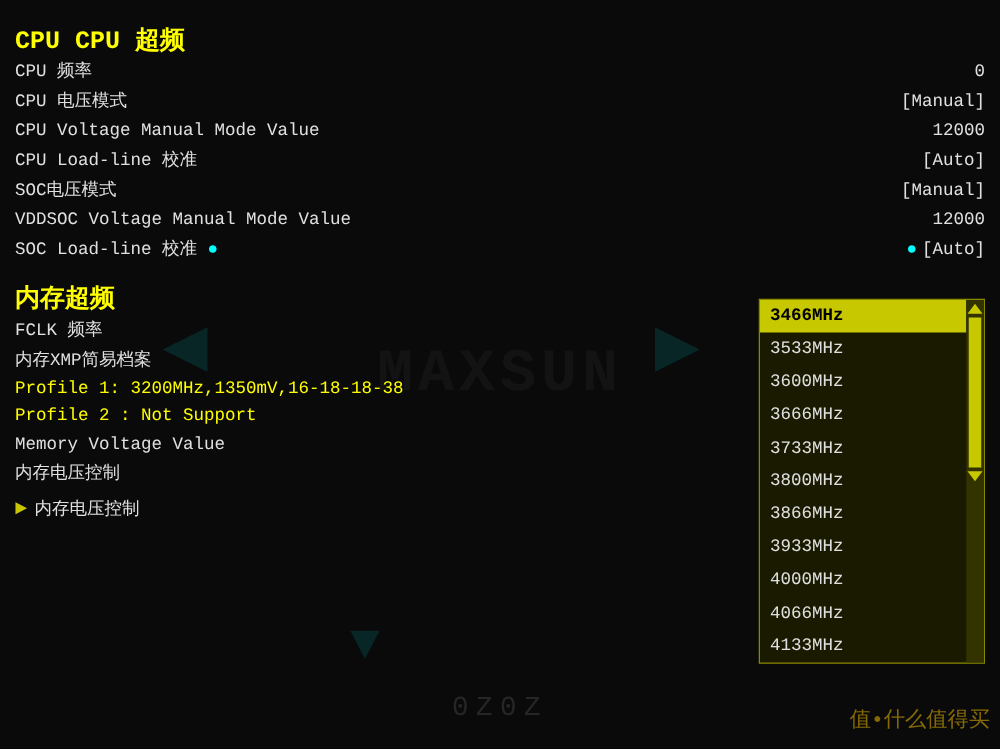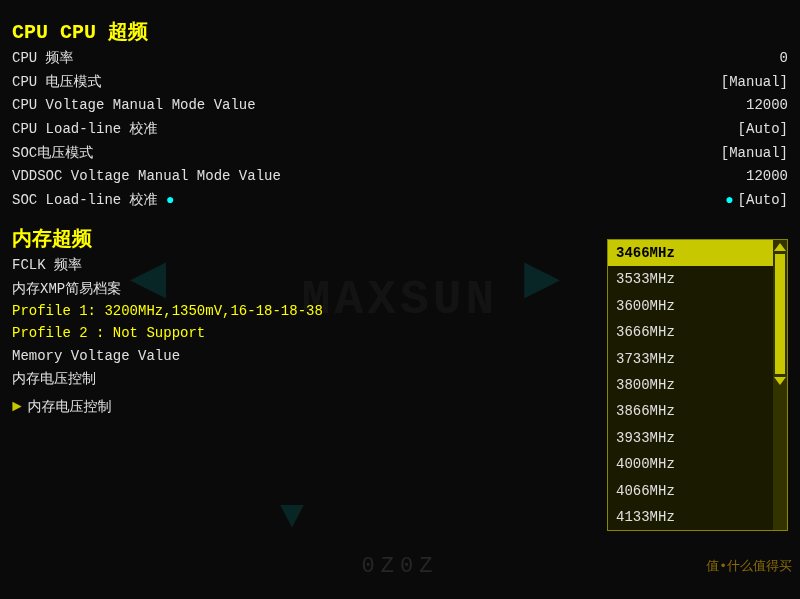--- a/index.html
+++ b/index.html
@@ -162,24 +162,24 @@
     }
 
     .dropdown-items-wrap {
       position: relative;
       padding-right: 14px;
     }
 
     
     .watermark {
       position: absolute;
-      bottom: 24px;
+      bottom: 12px;
       right: 8px;
       color: rgba(255, 200, 0, 0.5);
-      font-size: 13px;
+      font-size: 17px;
       z-index: 200;
     }
 
     
     .nav-arrow {
       position: absolute;
       color: rgba(0, 200, 200, 0.15);
       font-size: 60px;
       pointer-events: none;
     }

